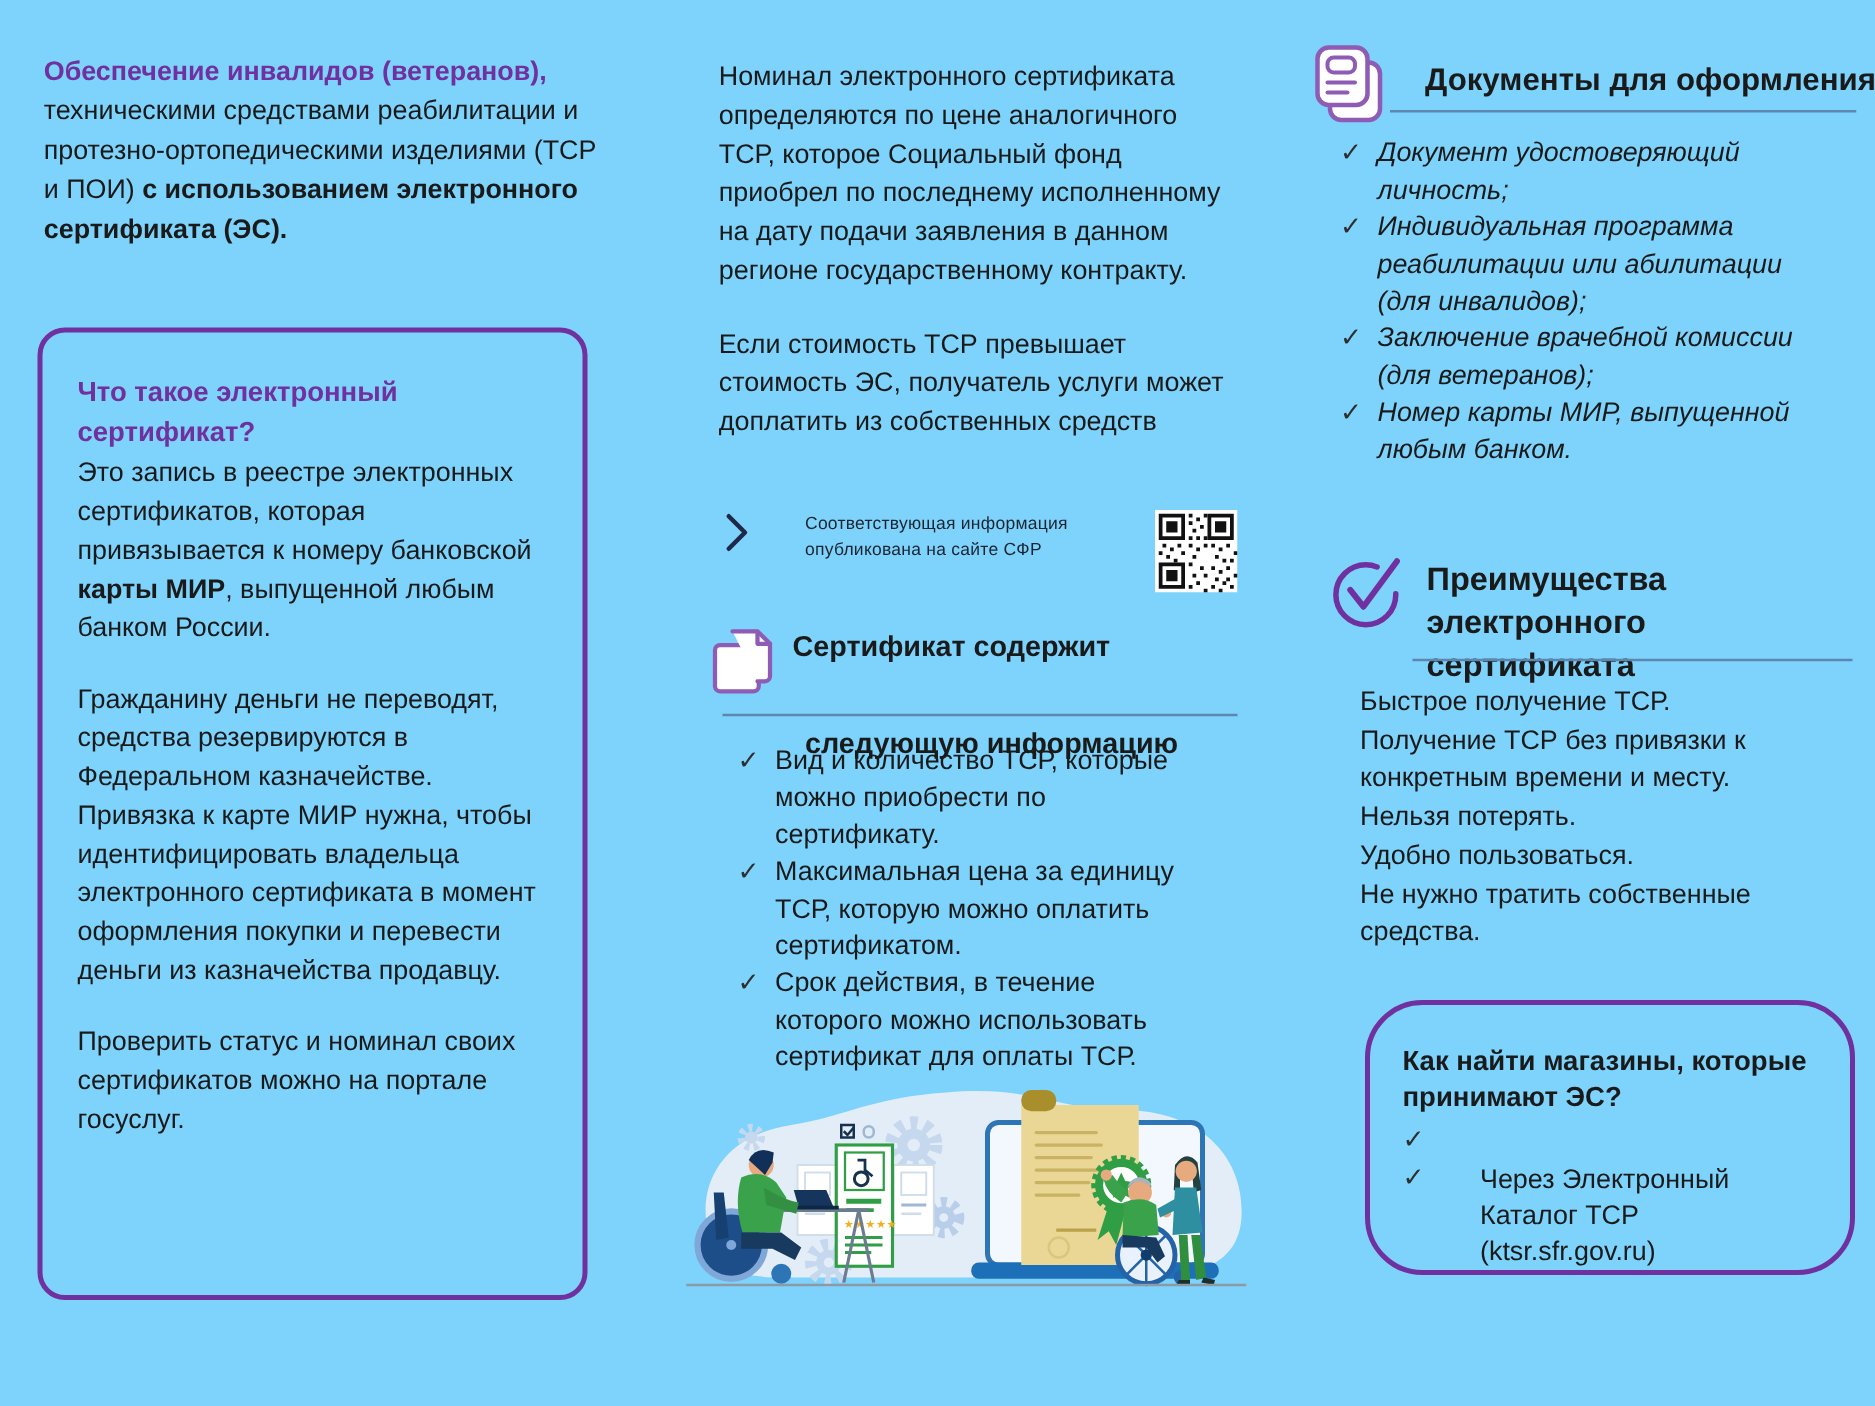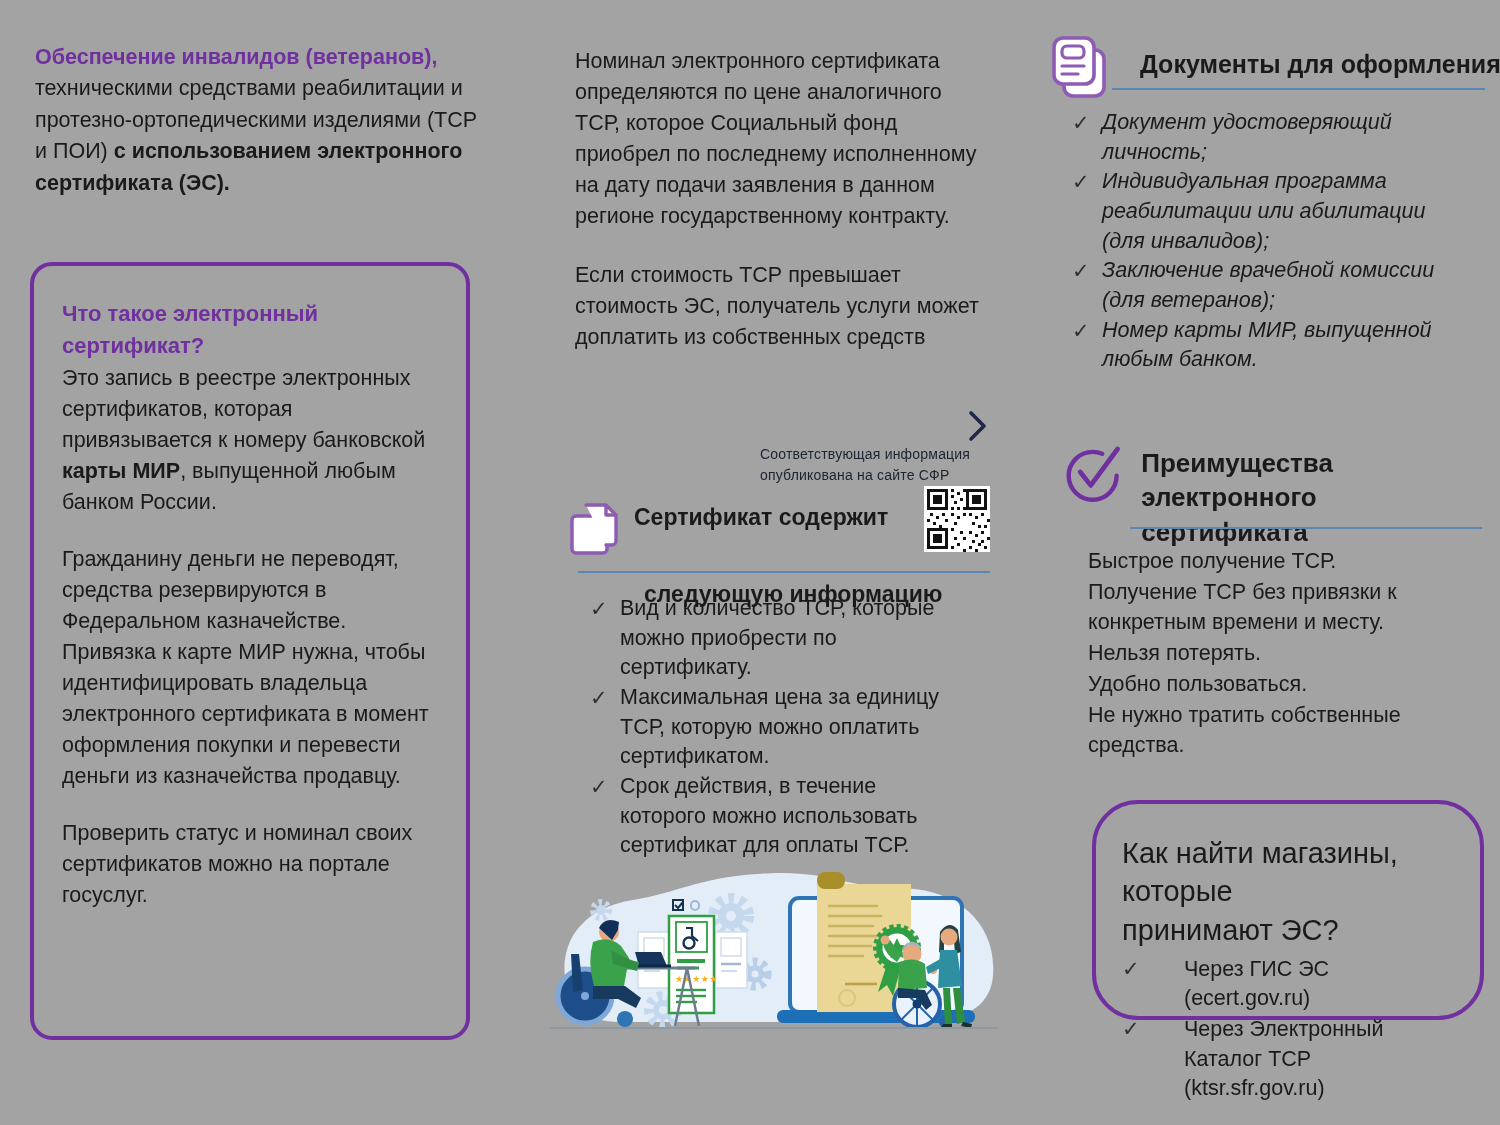--- a/index.html
+++ b/index.html
@@ -1,37 +1,37 @@
 <!DOCTYPE html>
 <html lang="ru"><head>
 <meta charset="utf-8">
 <style>
   * { margin:0; padding:0; box-sizing:border-box; }
   body { background:#ffffff; }
   .page {
-    position:relative; width:1500px; height:1125px; background:#a3a3a3;
+    position:relative; width:1500px; height:1125px; background:#7dd3fc;
     font-family:"Liberation Sans", sans-serif; color:#1a1a1a; overflow:hidden;
   }
   .txt { font-size:21.5px; line-height:1.44; }
   .bold { font-weight:bold; }
   .purple { color:#7030a0; }
 
   
   .intro { position:absolute; left:35px; top:42px; width:452px; font-size:21.5px; line-height:1.46; }
   .what-box {
     position:absolute; left:30px; top:262px; width:440px; height:778px;
     border:4px solid #7030a0; border-radius:22px; padding:32px 26px 24px 28px;
   }
   .what-box .box-title { color:#7030a0; font-weight:bold; font-size:22px; margin-bottom:2px; }
   .what-box p { margin-bottom:26px; }
 
   
   .mid-paras { position:absolute; left:575px; top:46px; width:412px; }
   .mid-paras p { margin-bottom:28px; }
-  .qr-row { position:absolute; left:578px; top:408px; width:412px; display:flex; align-items:flex-end;flex-direction:column; }
+  .qr-row { position:absolute; left:578px; top:408px; width:412px; display:flex; align-items:flex-start; }
   .qr-note { margin-left:42px; width:230px; font-size:14px; line-height:1.5; color:#1c2430; letter-spacing:.2px; }
   .qr-box { margin-left:auto; }
   .cert-head { position:absolute; left:568px; top:498px; display:flex; align-items:flex-start; }
   .cert-head .titles { margin-left:12px; font-size:23px; font-weight:bold; line-height:1.32; padding-top:4px; }
   .cert-head .titles .l2 { padding-left:10px;margin-top:47px; }
   .rule { position:absolute; height:2px; background:#5b87b0; }
   .rule-cert { left:578px; top:571px; width:412px; }
   .check-list { list-style:none; }
   .check-list li { display:flex; align-items:flex-start; }
   .check-list .chk { flex:0 0 30px; color:#2e2e2e; font-size:21px; padding-top:1px; }
@@ -46,21 +46,21 @@
   .docs-list { position:absolute; left:1072px; top:108px; width:400px; font-size:21.5px; line-height:1.38; }
   .docs-list .item-text { width:345px;font-style:italic; }
   .benefits-head { position:absolute; left:1062px; top:438px; display:flex; align-items:flex-start; }
   .benefits-head .titles { margin-left:16px; padding-top:8px; font-size:26px; font-weight:bold; line-height:1.32; }
   .rule-benefits { left:1130px; top:527px; width:352px; }
   .benefits-body { position:absolute; left:1088px; top:546px; width:392px; font-size:21.5px; line-height:1.43; }
   .shops-box {
     position:absolute; left:1092px; top:800px; width:392px; height:220px;
     border:4px solid #7030a0; border-radius:46px; padding:30px 22px 18px 26px;
   }
-  .shops-box .box-title { font-weight:normal; font-size:29px; line-height:1.32; margin-bottom:6px; }
+  .shops-box .box-title { font-weight:bold; font-size:22px; line-height:1.32; margin-bottom:6px; }
   .shops-list { list-style:none; font-size:21.5px; line-height:1.36; }
   .shops-list li { display:flex; align-items:flex-start; margin-bottom:2px; }
   .shops-list .chk { flex:0 0 62px; color:#2e2e2e; font-size:21px; }
   .shops-list .item-text { width:268px; }
 </style>
 </head>
 <body>
 
 <div class="page">
 
@@ -347,21 +347,20 @@
   </div>
 
   <div class="shops-box">
     <div class="box-title">
       <div>Как найти магазины, которые</div>
       <div>принимают ЭС?</div>
     </div>
     <ul class="shops-list">
       <li>
           <span class="chk">✓</span>
-          <span class="item-text">Через ГИС ЭС (ecert.gov.ru)</span>
         </li>
       <li>
           <span class="chk">✓</span>
           <span class="item-text">Через Электронный Каталог ТСР (ktsr.sfr.gov.ru)</span>
         </li>
     </ul>
   </div>
 
 </div>
 

